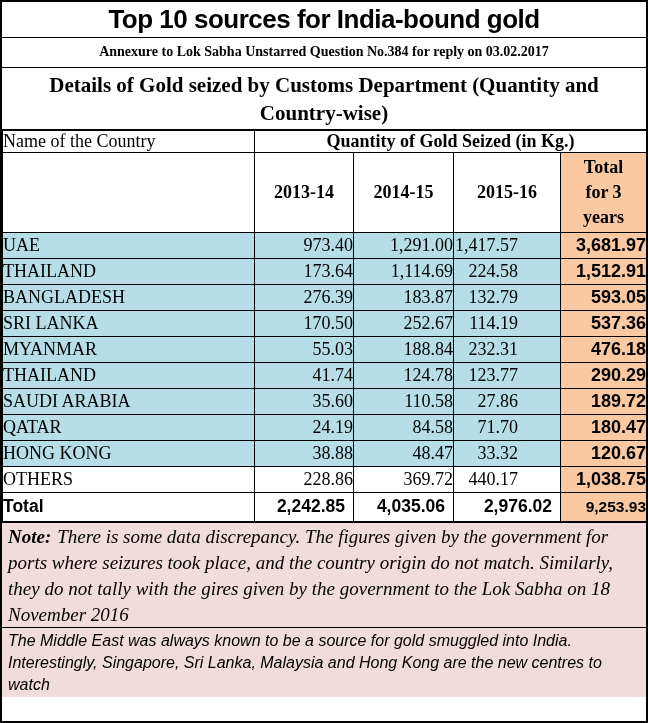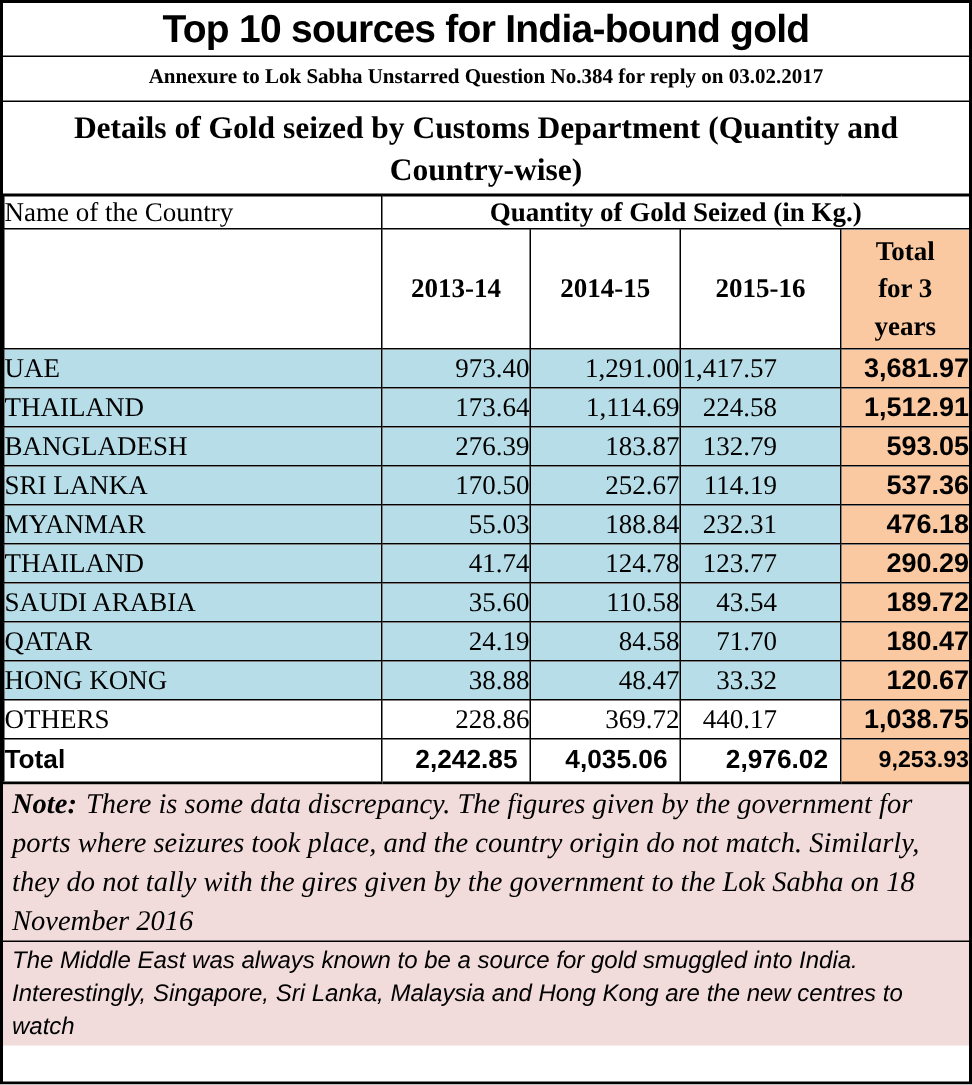--- a/index.html
+++ b/index.html
@@ -161,21 +161,21 @@
           <td class="c-name">THAILAND</td>
           <td class="c-val">41.74</td>
           <td class="c-val">124.78</td>
           <td class="c-val c-val3">123.77</td>
           <td class="c-total">290.29</td>
         </tr>
         <tr class="data-row hl">
           <td class="c-name">SAUDI ARABIA</td>
           <td class="c-val">35.60</td>
           <td class="c-val">110.58</td>
-          <td class="c-val c-val3">43.54</td>
+          <td class="c-val c-val3">27.86</td>
           <td class="c-total">189.72</td>
         </tr>
         <tr class="data-row hl">
           <td class="c-name">QATAR</td>
           <td class="c-val">24.19</td>
           <td class="c-val">84.58</td>
           <td class="c-val c-val3">71.70</td>
           <td class="c-total">180.47</td>
         </tr>
         <tr class="data-row hl">

